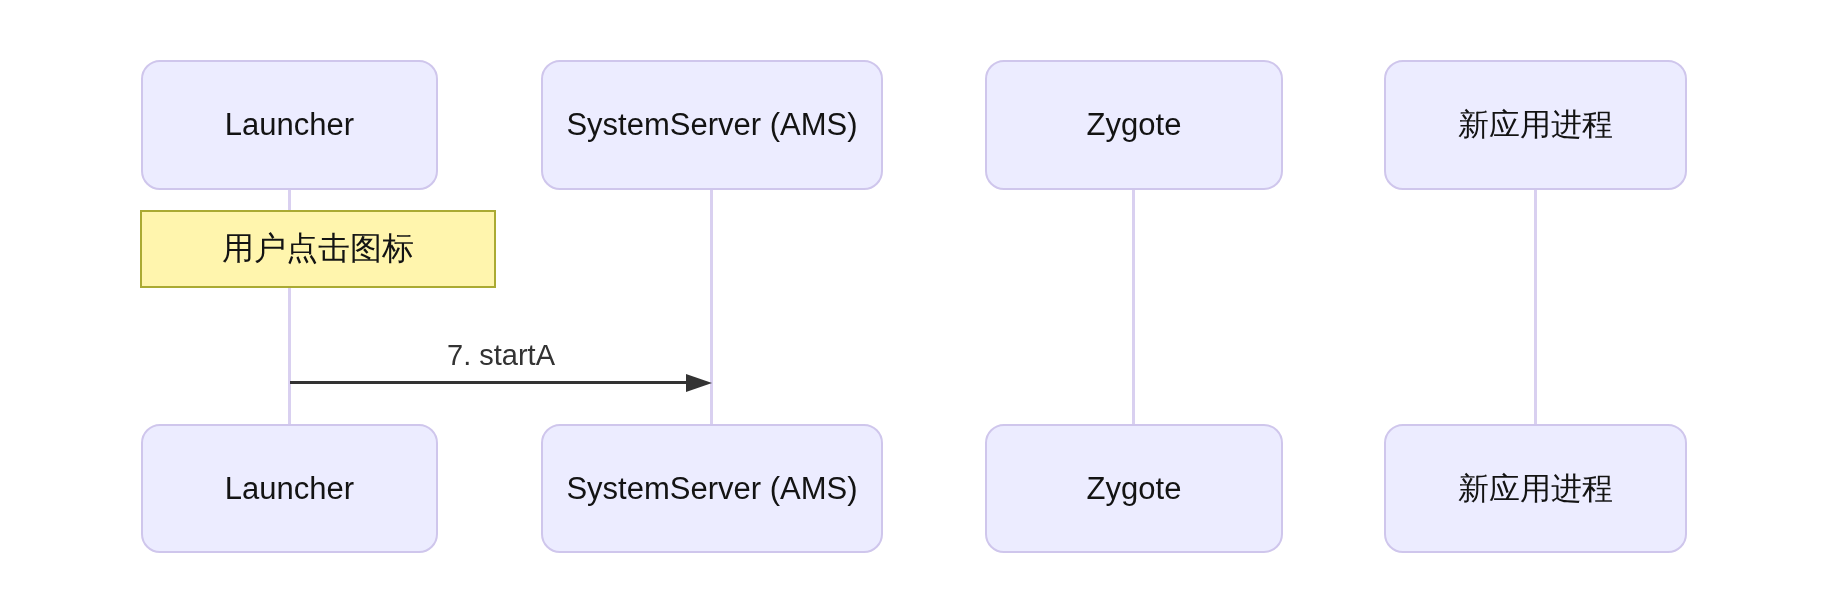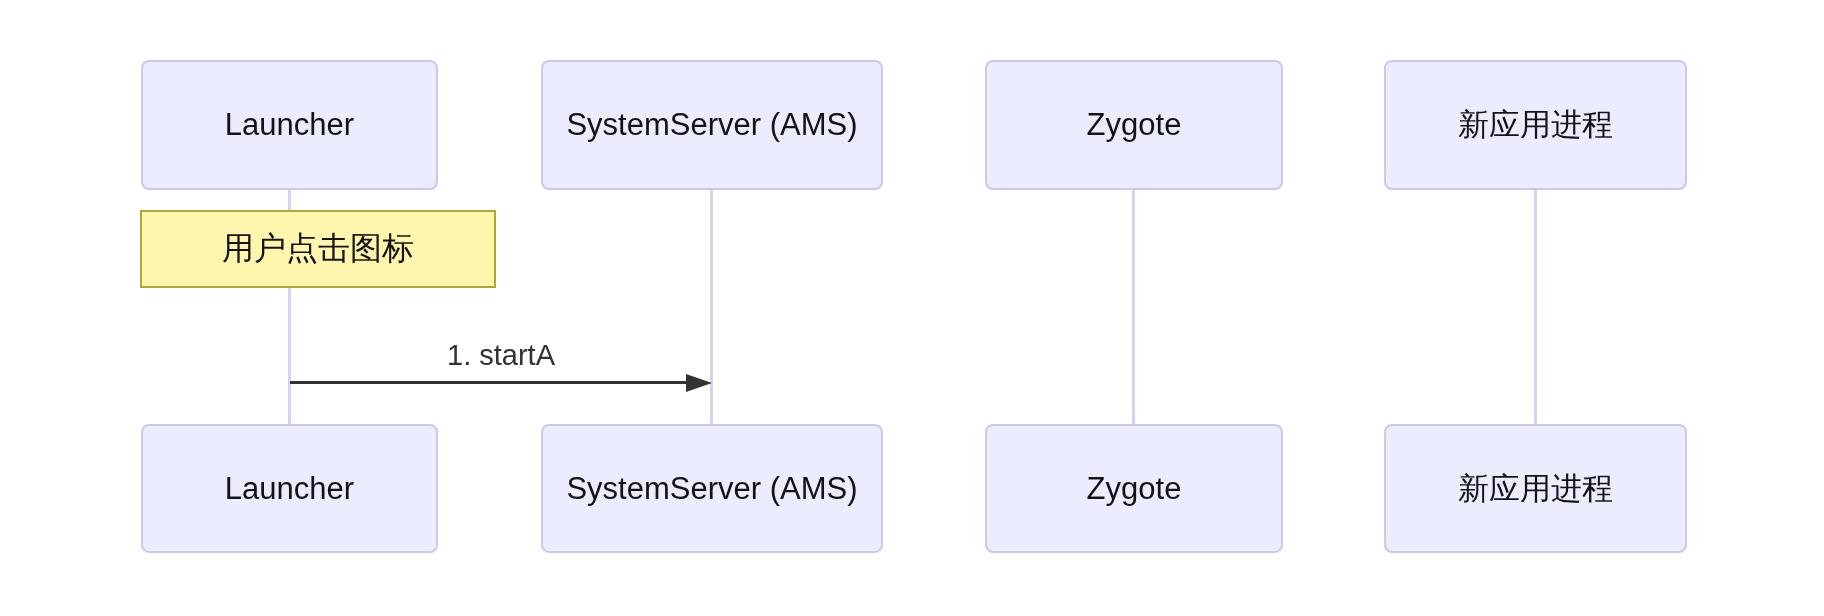--- a/index.html
+++ b/index.html
@@ -28,21 +28,21 @@
     top: 190px;
     height: 234px;
     width: 3px;
     background: var(--lifeline);
   }
   .actor {
     position: absolute;
     height: 130px;
     background: var(--actor_fill);
     border: 2px solid var(--actor_border);
-    border-radius: 8px;
+    border-radius: 19px;
     display: flex;
     align-items: center;
     justify-content: center;
     font-size: 31px;
     color: var(--text);
     z-index: 2;
   }
   .actor.top { top: 60px; }
   .actor.bottom { top: 424px; height: 129px; }
   .note {
@@ -113,21 +113,21 @@
     <span>Zygote</span>
   </div>
   <div class="actor top" style="left:1384px;width:303px;">
     <span>新应用进程</span>
   </div>
 
   <div class="note">
     <span>用户点击图标</span>
   </div>
 
-  <div class="msg-label">1. startA</div>
+  <div class="msg-label">7. startA</div>
   <div class="msg-line"></div>
   <div class="msg-arrowhead"></div>
 
   <div class="actor bottom" style="left:141px;width:297px;">
     <span>Launcher</span>
   </div>
   <div class="actor bottom" style="left:541px;width:342px;">
     <span>SystemServer (AMS)</span>
   </div>
   <div class="actor bottom" style="left:985px;width:298px;">

